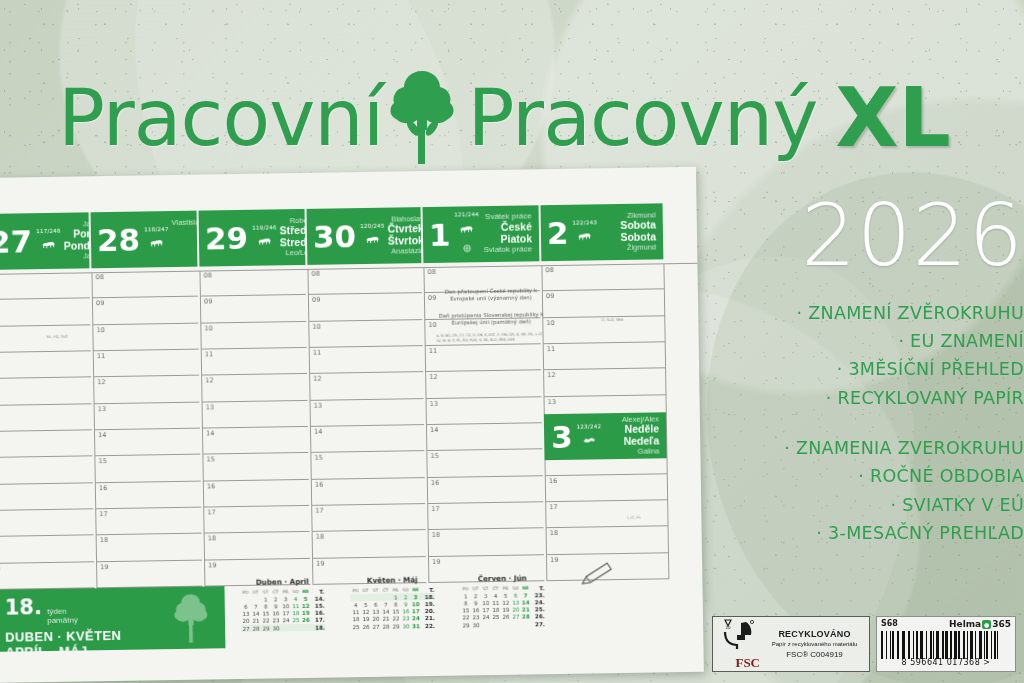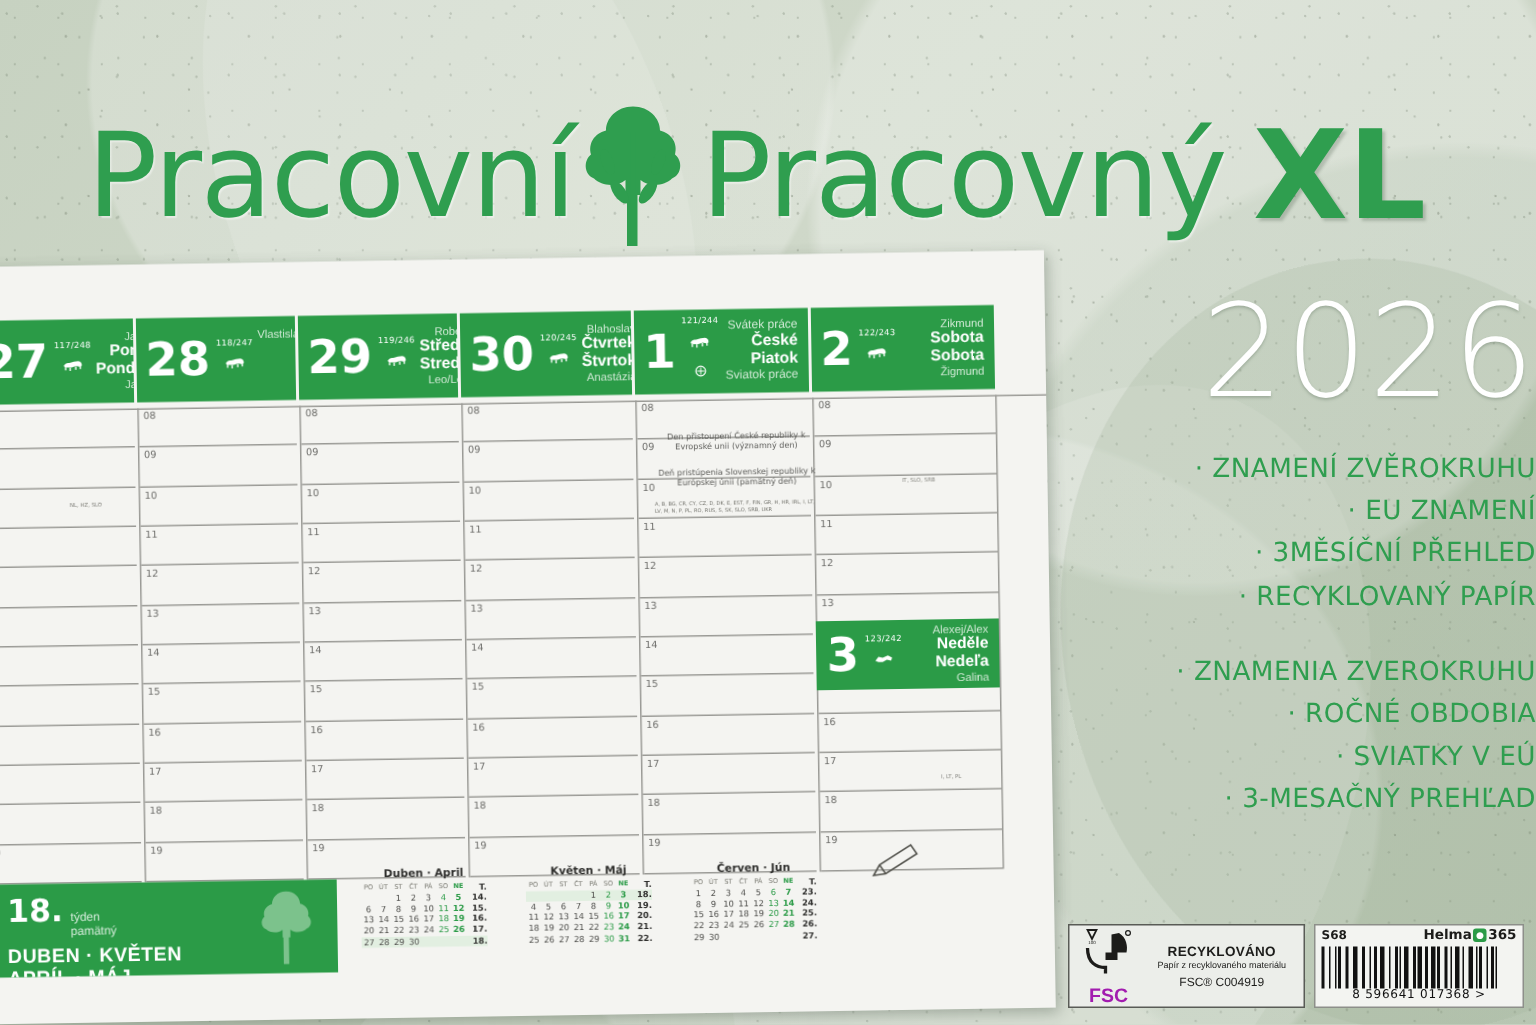--- a/index.html
+++ b/index.html
@@ -137,22 +137,22 @@
   
   #fsc{
     position:absolute; left:712px; top:616px; width:158px; height:56px;
     background:#eceeea; border:1px solid #595b56; display:flex; align-items:center;
     padding:3px 5px; gap:5px;
   }
   .fsc-right{ flex:1; text-align:center; color:#1c1c1a; }
   .fsc-l1{ font-size:9px; font-weight:bold; letter-spacing:.2px; }
   .fsc-l2{ font-size:6px; line-height:1.2; margin:2px 0; }
   .fsc-l3{ font-size:8px; font-weight:normal; }
-  .fsc-word{ font-family:Liberation Sans, sans-serif; font-size:13px; font-weight:bold;
-             color:#a21caf; text-align:center; margin-top:1px; }
+  .fsc-word{ font-family:Liberation Serif, serif; font-size:13px; font-weight:bold;
+             color:#7f1d1d; text-align:right; margin-top:1px; }
 
   #barcode-box{
     position:absolute; left:876px; top:616px; width:140px; height:56px;
     background:#f3f4f1; border:1px solid #8d8f8a; padding:2px 4px;
   }
   .bc-top{ display:flex; justify-content:space-between; align-items:flex-start; height:11px; }
   .bc-sku{ font-size:8px; font-weight:bold; color:#1c1c1a; font-family:"DejaVu Sans", sans-serif; }
   .bc-brand{ font-size:9px; font-weight:bold; color:#1c1c1a; font-family:"DejaVu Sans", sans-serif; }
   .bc-dot{ display:inline-block; width:9px; height:9px; background:#2b9b47; border-radius:2px;
            color:#fff; font-size:6px; text-align:center; line-height:9px; margin:0 1px; vertical-align:middle;}

